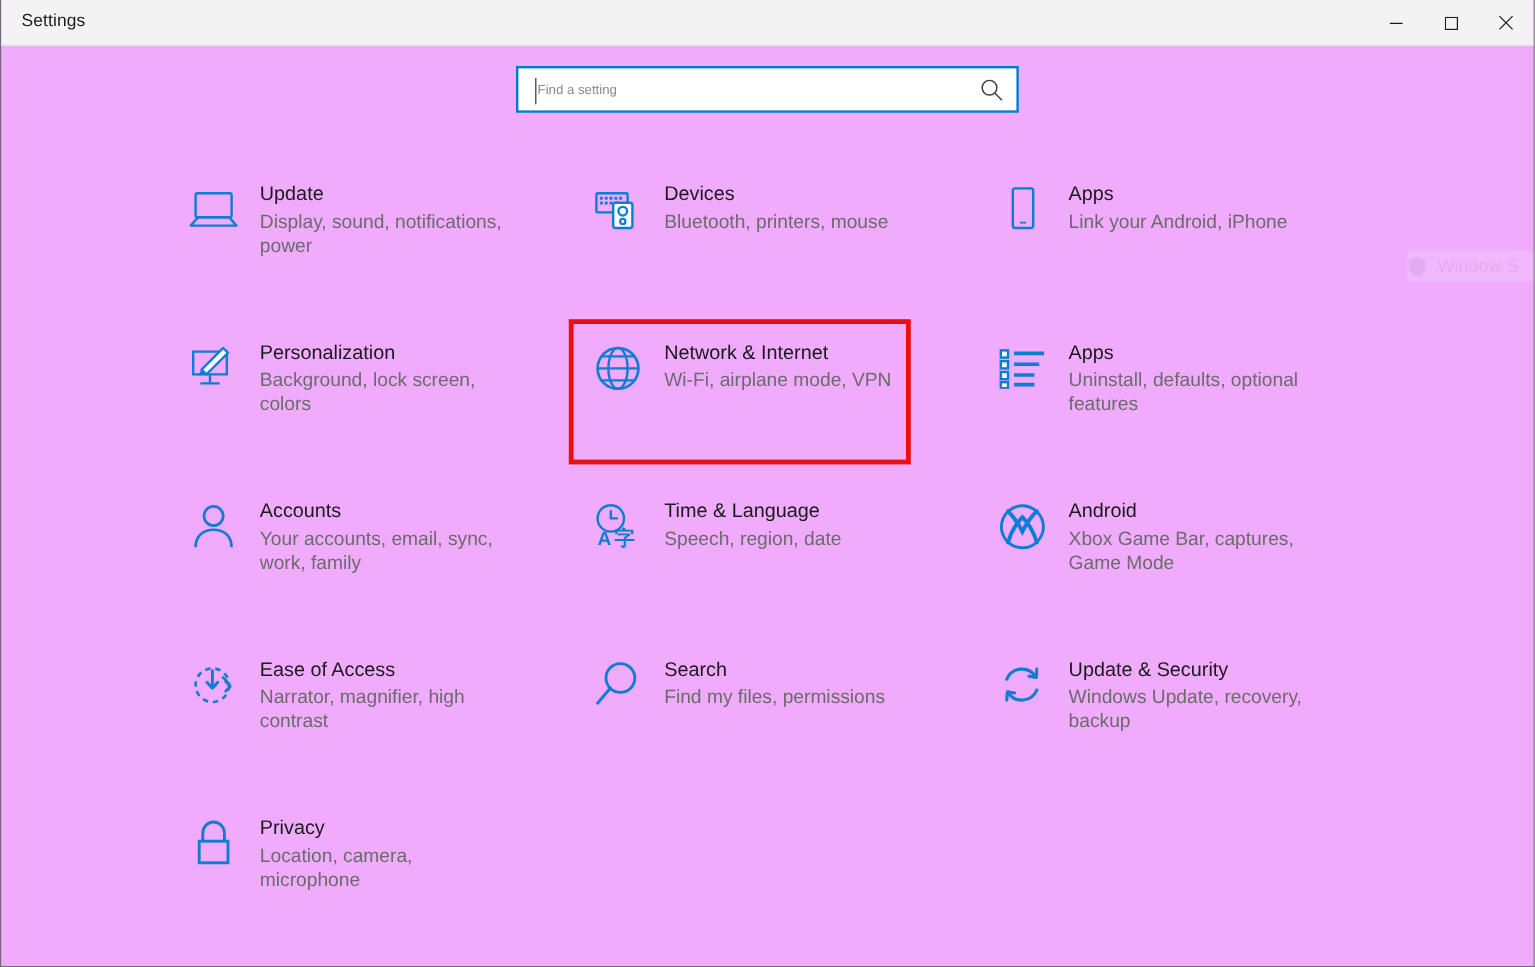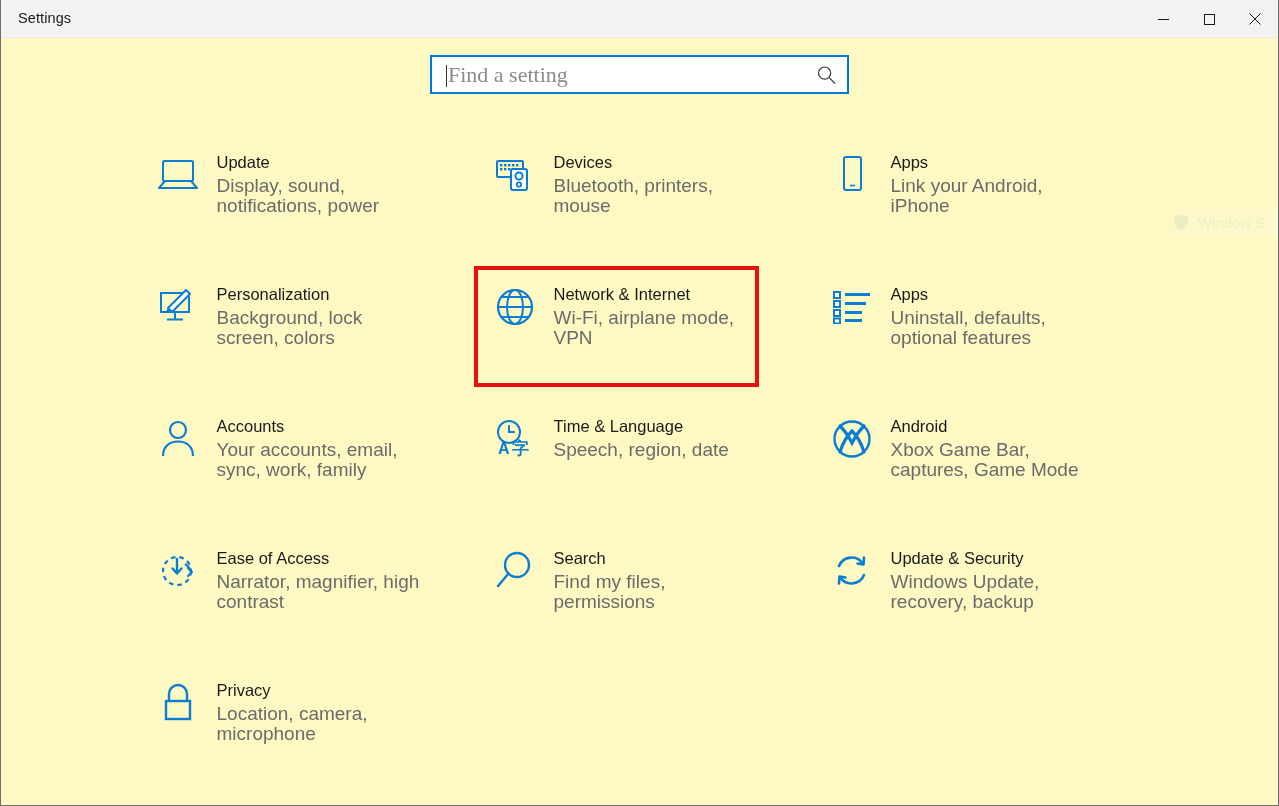--- a/index.html
+++ b/index.html
@@ -9,21 +9,21 @@
     height: 806px;
     overflow: hidden;
     background: #ffffff;
     font-family: "Liberation Sans", sans-serif;
   }
 
   .window {
     position: relative;
     width: 1279px;
     height: 806px;
-    background: #fef9c3;
+    background: #f0abfc;
     border: 1px solid #6e6e6e;
     border-top: none;
     overflow: hidden;
   }
 
   
   .titlebar {
     position: relative;
     height: 38px;
     background: #f3f3f3;
@@ -79,22 +79,22 @@
     top: 8px;
     width: 1px;
     height: 22px;
     background: #333;
   }
   .search-input {
     flex: 1;
     border: none;
     outline: none;
     background: transparent;
-    font-family: Liberation Serif, serif;
-    font-size: 22px;
+    font-family: Liberation Sans, sans-serif;
+    font-size: 11px;
     color: #2b2b2b;
     padding: 0 38px 0 16px;
     height: 100%;
   }
   .search-input::placeholder { color: #8a8a8a; opacity: 1; }
   .search-icon {
     position: absolute;
     right: 11px;
     top: 50%;
     transform: translateY(-50%);
@@ -148,21 +148,21 @@
   }
   .tile-text { padding-left: 8px; padding-top: 2px; }
   .tile-title {
     font-size: 16.5px;
     color: #1a1a1a;
     line-height: 21px;
     margin-bottom: 3px;
     white-space: nowrap;
   }
   .tile-desc {
-    font-size: 19px;
+    font-size: 16px;
     color: #6b6b6b;
     line-height: 20px;
     max-width: 205px;
   }
 
   
   .tile.highlight::after {
     content: "";
     position: absolute;
     left: 2px;

